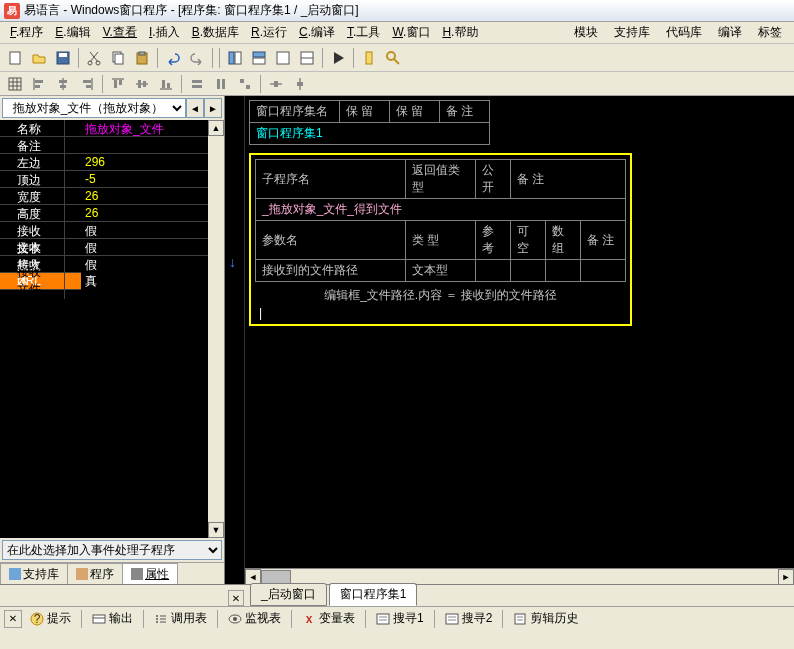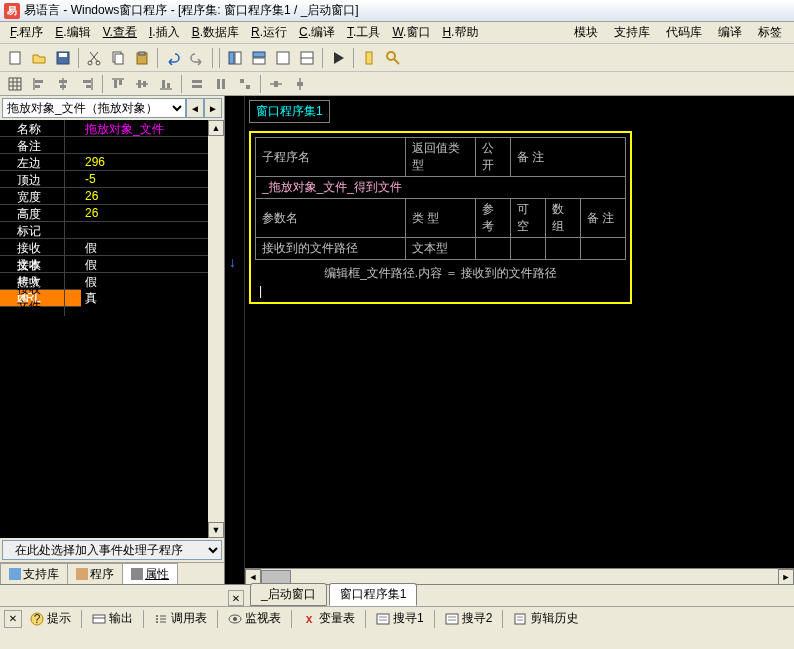--- a/index.html
+++ b/index.html
@@ -18,37 +18,37 @@
 .toolbar .btn { width: 22px; height: 22px; border: 1px solid transparent; display: inline-flex; align-items: center; justify-content: center; cursor: pointer; }
 .toolbar .sep { width: 1px; height: 20px; background: #a0a0a0; margin: 0 2px; }
 
 .toolbar2 { height: 24px; background: #ece9d8; display: flex; align-items: center; padding: 2px 4px; border-bottom: 1px solid #a0a0a0; gap: 2px; }
 .toolbar2 .btn { width: 22px; height: 22px; border: 1px solid transparent; display: inline-flex; align-items: center; justify-content: center; cursor: pointer; }
 .toolbar2 .sep { width: 1px; height: 18px; background: #a0a0a0; margin: 0 2px; }
 
 .main { display: flex; height: 488px; }
 .left-panel { width: 225px; background: #ece9d8; border-right: 1px solid #808080; display: flex; flex-direction: column; }
 .obj-selector { display: flex; padding: 2px; gap: 0; }
-.obj-selector select { flex: 1; height: 20px; font-size: 12px; background: #fff; border: 1px solid #7f9db9; }
+.obj-selector select { flex: 1; height: 20px; font-size: 12px; background: #fff; border: 1px solid #7f9db9; text-align: center; }
 .obj-selector .arrow-btn { width: 18px; height: 20px; border: 1px solid #7f9db9; background: #ece9d8; display: inline-flex; align-items: center; justify-content: center; cursor: pointer; font-size: 10px; }
 
 .prop-grid { flex: 1; background: #000; overflow: auto; }
 .prop-row { display: flex; height: 17px; border-bottom: 1px solid #404040; }
 .prop-name { width: 65px; padding: 1px 17px; color: #fff; border-right: 1px solid #404040; }
 .prop-val { flex: 1; padding: 1px 4px; margin-left: 16px; }
 .prop-val.magenta { color: #ff00ff; }
 .prop-val.yellow { color: #ffff00; }
 .prop-val.white { color: #fff; }
 .prop-row.selected { background: #ff8000; align-items: center; }
 .prop-row.selected .prop-name { color: #000; }
 .prop-row.selected .prop-val { color: #fff; background: #000; }
 .prop-row.selected .dd { width: 16px; background: #ece9d8; border-left: 1px solid #808080; text-align: center; color: #000; cursor: pointer; }
 
 .event-selector { padding: 2px; display: flex; }
-.event-selector select { flex: 1; height: 20px; font-size: 12px; border: 1px solid #7f9db9; padding-left: 8px; }
+.event-selector select { flex: 1; height: 20px; font-size: 12px; border: 1px solid #7f9db9; }
 
 .left-tabs { display: flex; height: 22px; background: #ece9d8; border-top: 1px solid #a0a0a0; }
 .left-tab { padding: 2px 8px; border: 1px solid #a0a0a0; border-bottom: none; margin-right: -1px; background: #ece9d8; cursor: pointer; display: flex; align-items: center; gap: 2px; }
 .left-tab.active { background: #fff; text-decoration: underline; }
 .left-tab .ico { width: 12px; height: 12px; display: inline-block; }
 
 .right-panel { flex: 1; background: #000; position: relative; display: flex; }
 .gutter { width: 20px; background: #000; border-right: 1px solid #333; position: relative; }
 .gutter .arrow { position: absolute; top: 158px; left: 4px; color: #4080ff; font-size: 14px; }
 .code-area { flex: 1; padding: 4px; position: relative; overflow: hidden; }
@@ -322,24 +322,20 @@
             <div class="prop-name">顶边</div>
             <div class="prop-val yellow">-5</div>
           </div>
           <div class="prop-row">
             <div class="prop-name">宽度</div>
             <div class="prop-val yellow">26</div>
           </div>
           <div class="prop-row">
             <div class="prop-name">高度</div>
             <div class="prop-val yellow">26</div>
-          </div>
-          <div class="prop-row">
-            <div class="prop-name">标记</div>
-            <div class="prop-val white"></div>
           </div>
           <div class="prop-row">
             <div class="prop-name">接收文本</div>
             <div class="prop-val white">假</div>
           </div>
           <div class="prop-row">
             <div class="prop-name">接收超文本</div>
             <div class="prop-val white">假</div>
           </div>
           <div class="prop-row">
@@ -391,20 +387,26 @@
   </div>
 
   <div class="right-panel">
     <div class="gutter">
       <span class="arrow">↓</span>
     </div>
     <div class="code-area">
       
       <table class="tbl">
         <tbody>
+            <tr>
+          <td class="hdr" style="width:90px">窗口程序集名</td>
+          <td class="hdr" style="width:50px">保 留</td>
+          <td class="hdr" style="width:50px">保 留</td>
+          <td class="hdr" style="width:50px">备 注</td>
+        </tr>
         <tr>
           <td class="cyan" colspan="4">窗口程序集1</td>
         </tr>
       </tbody>
         </table>
 
       
       <div class="highlight-box">
         <table class="tbl" style="margin-bottom:3px">
           <tbody>

